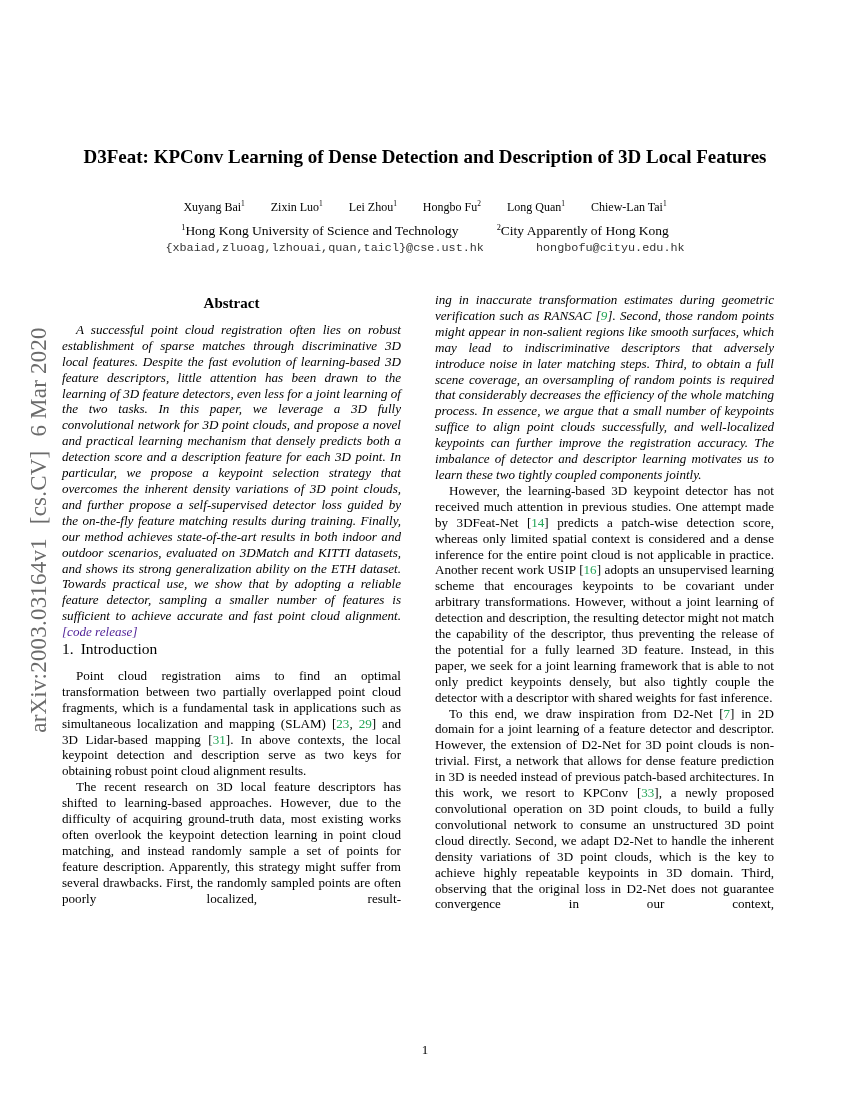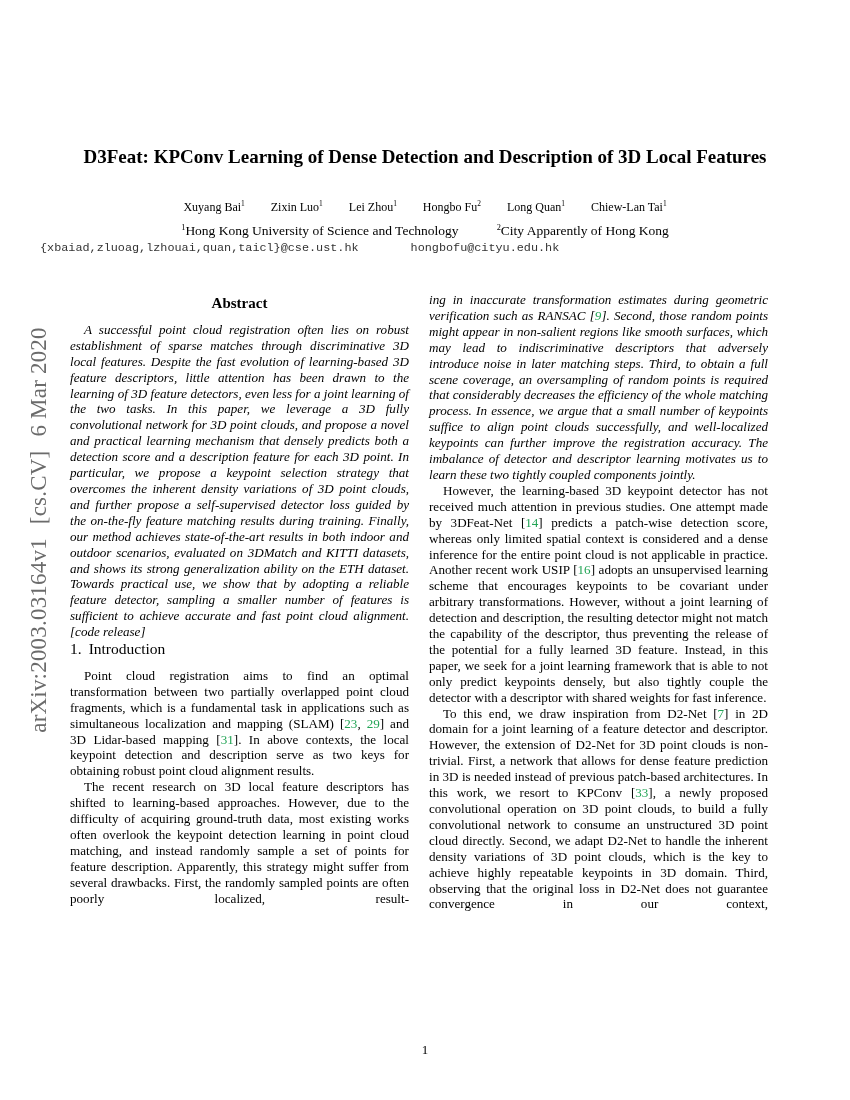--- a/index.html
+++ b/index.html
@@ -38,30 +38,30 @@
   .authors {
     position: absolute; top: 200px; left: 40px; right: 40px;
     text-align: center; font-size: 12px;
   }
   .affils {
     position: absolute; top: 223px; left: 40px; right: 40px;
     text-align: center; font-size: 13.5px;
   }
   .emails {
     position: absolute; top: 241px; left: 40px; right: 40px;
-    text-align: left; font-size: 11.8px;
+    text-align: center; font-size: 11.8px;
     font-family: "Liberation Mono", "DejaVu Sans Mono", monospace;
     color: #333;
   }
   .sup { font-size: 0.62em; vertical-align: super; line-height: 0; }
 
   
   .columns {
-    position: absolute; top: 292px; left: 70px; width: 712px;
-    display: flex; gap: 20px;
+    position: absolute; top: 292px; left: 62px; width: 712px;
+    display: flex; gap: 34px;
   }
   .col {
     width: 339px;
     font-size: 13.1px;
     line-height: 15.9px;
     text-align: justify;
     hyphens: auto;
     -webkit-hyphens: auto;
   }
   .abs-head {
@@ -76,21 +76,21 @@
   .sec-head {
     font-weight: 400; font-size: 15.5px;
     margin: 1px 0 11px 0;
   }
   .sec-head .sec-num { margin-right: 7px; }
   .col p { margin: 0; text-indent: 14px; }
   .col p.noindent { text-indent: 0; font-style: italic; }
   .col p.cont-end { text-align-last: justify; }
 
   .cite { color: #22a455; }
-  .link { color: #000000; margin-top: 31px; }
+  .link { color: #4c1d95; margin-top: 31px; }
 
   .page-num {
     position: absolute; bottom: 42px; left: 0; right: 0;
     text-align: center; font-size: 13px;
   }
 </style>
 </head>
 <body>
 
 <div class="page">

